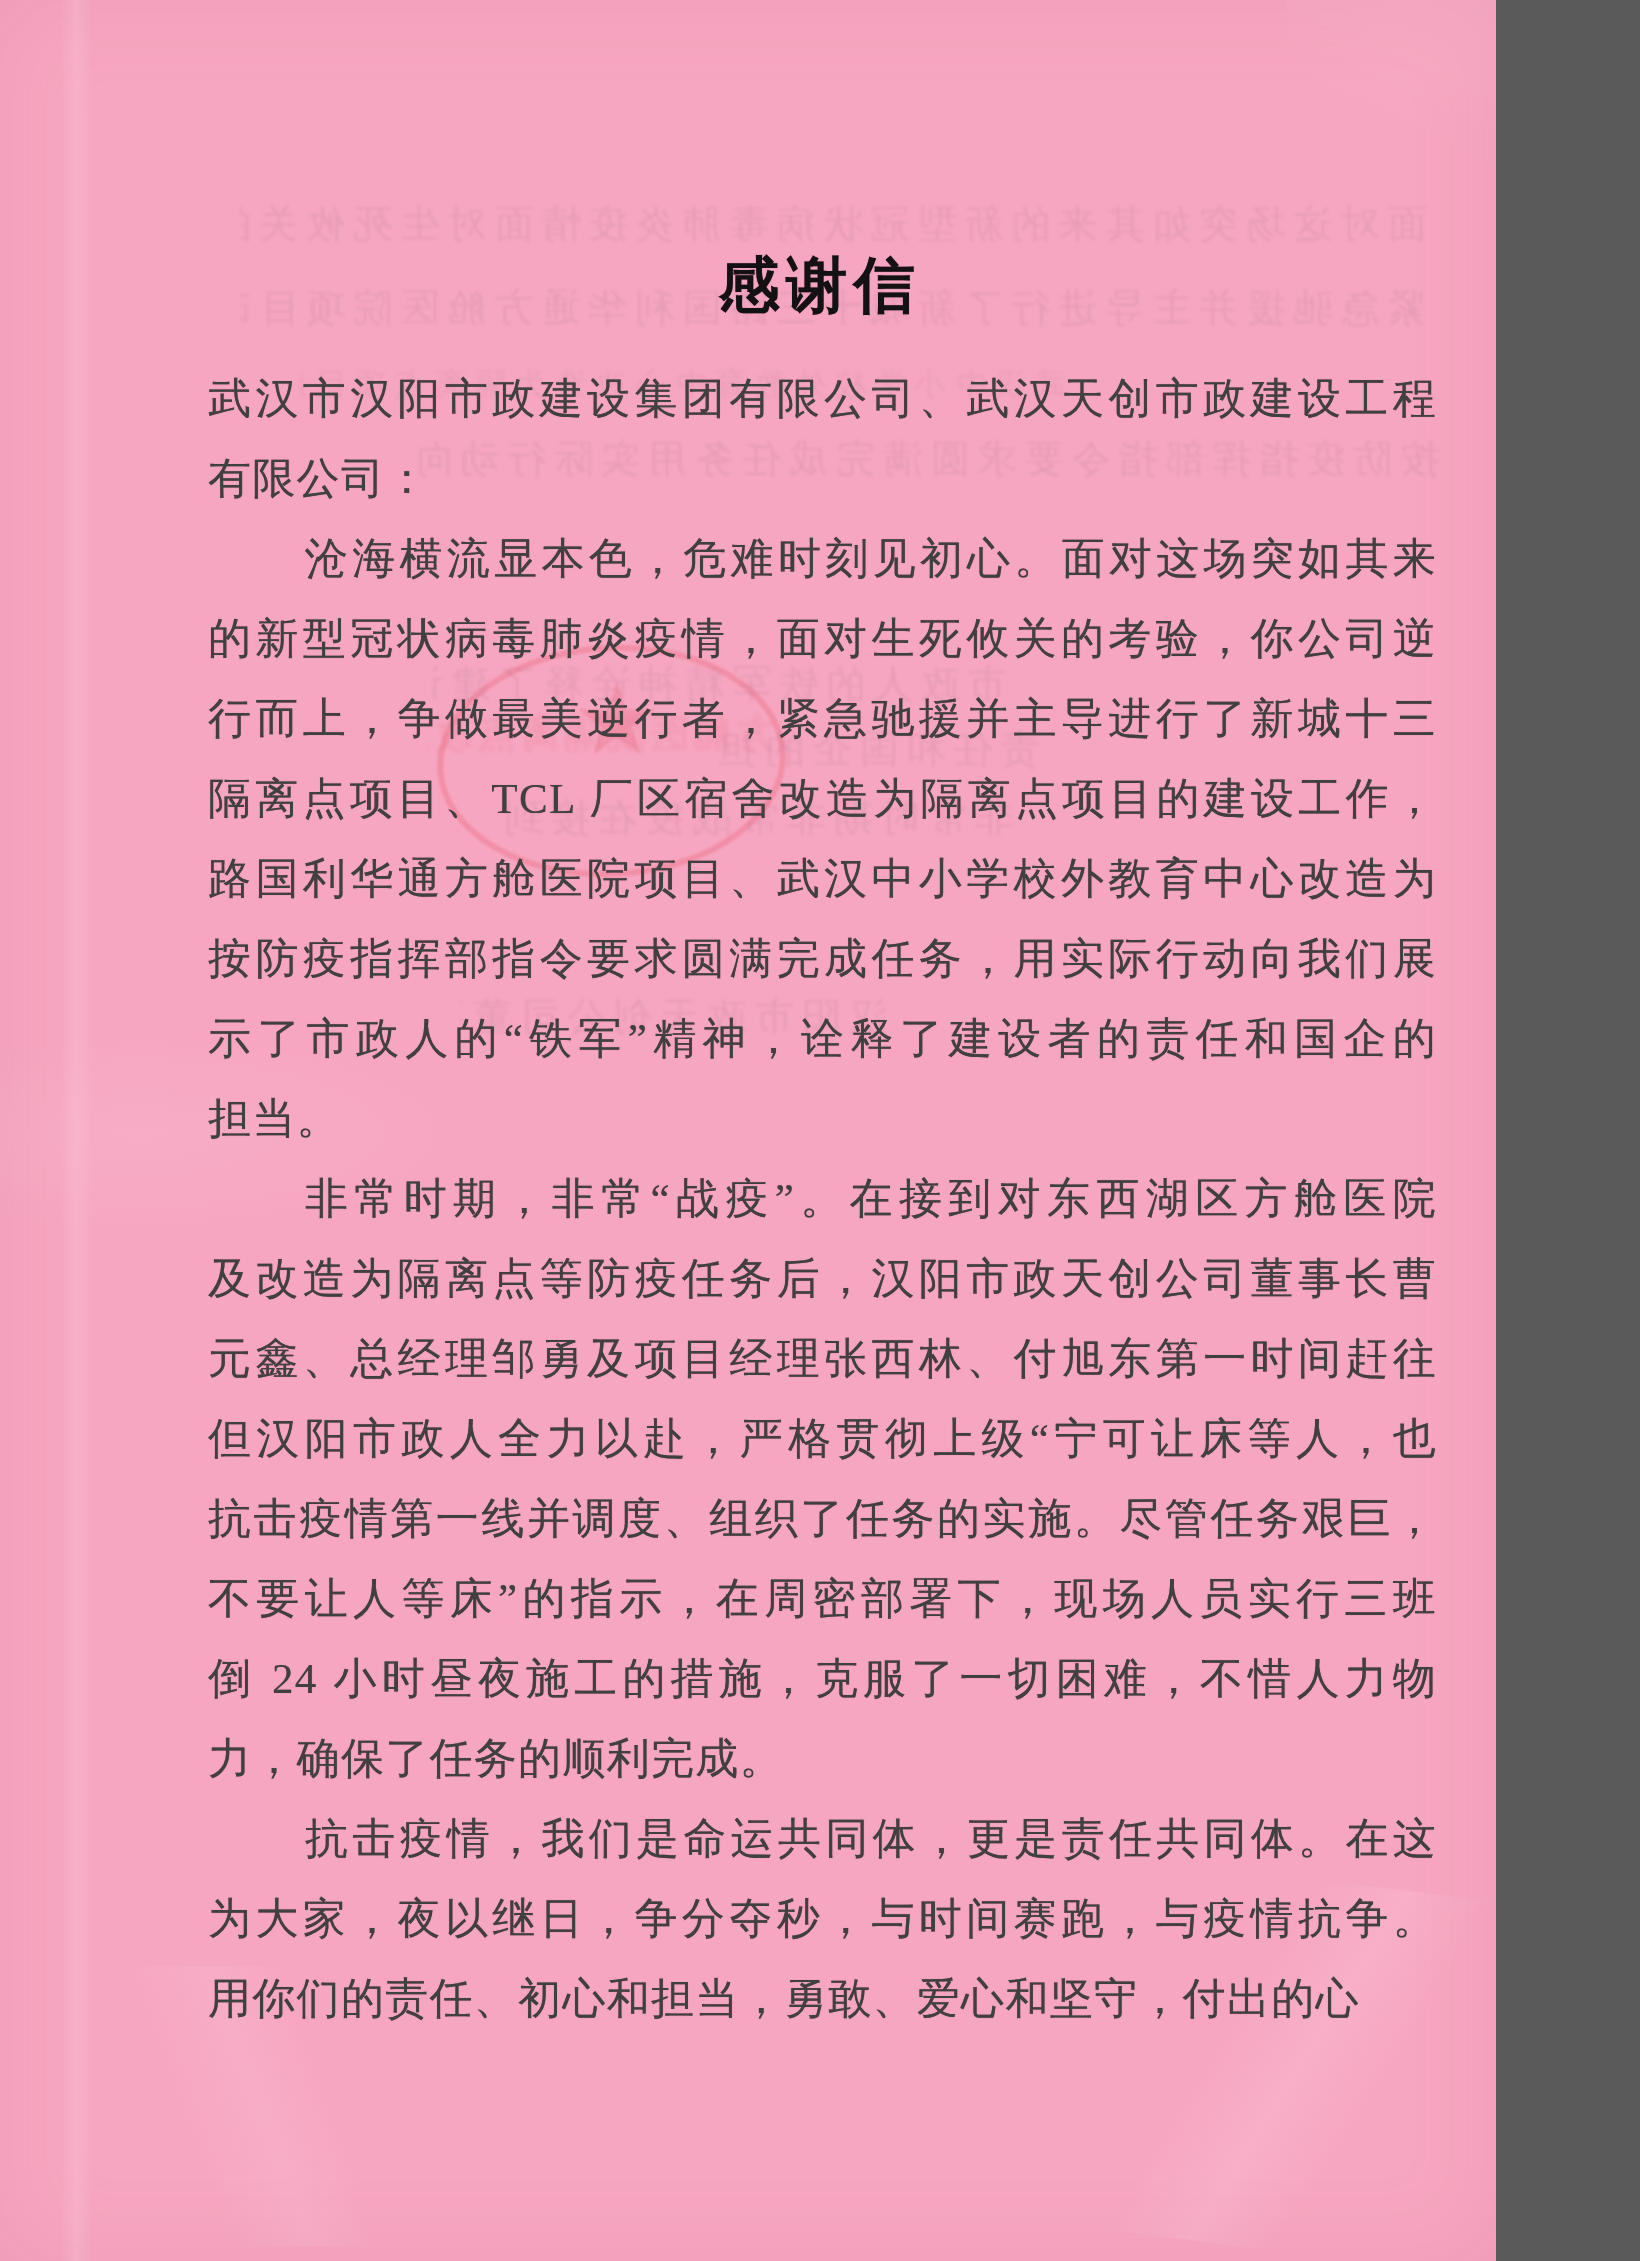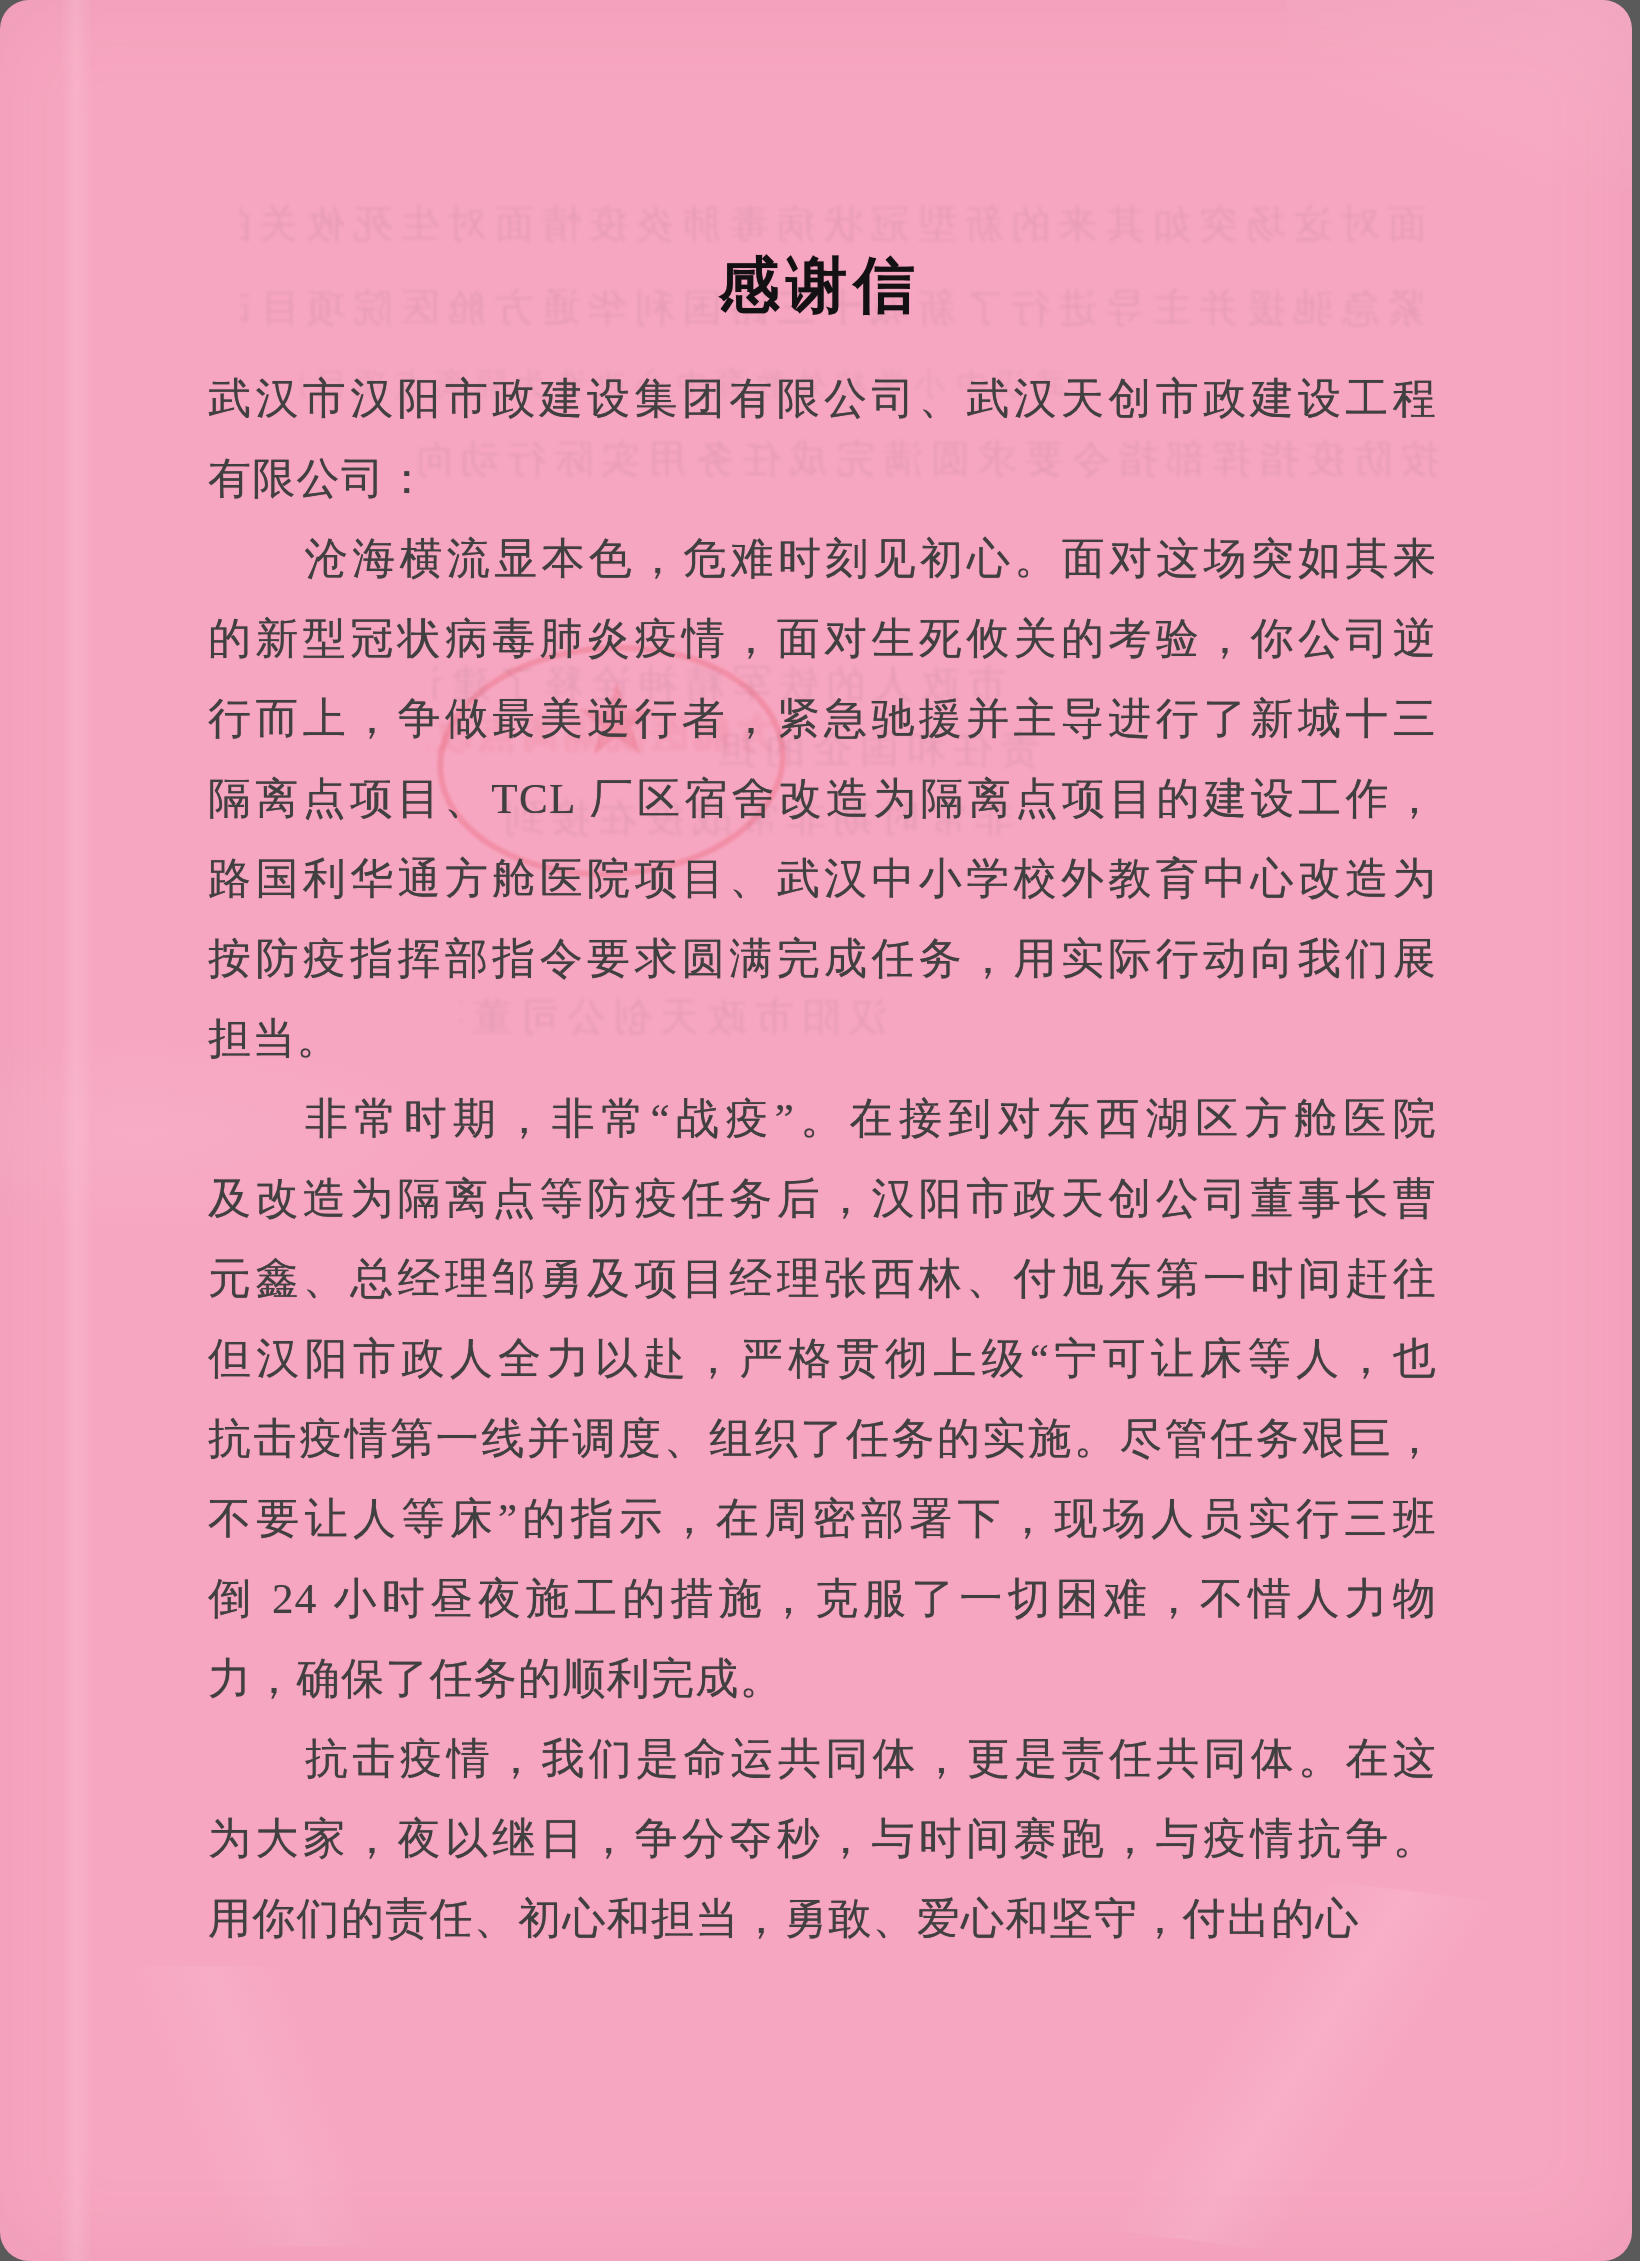--- a/index.html
+++ b/index.html
@@ -1,23 +1,22 @@
 <!DOCTYPE html>
 <html style="font-size:10.7px"><head>
 <meta charset="utf-8">
 <style>
   html,body{margin:0;padding:0;background:#5a5a5a;}
   .page{
     position:relative;
-    width:1632px;height:2261px;
+    width:1496px;height:2261px;
     background:#f7a6c1;
     overflow:hidden;
     font-family:"Liberation Serif","DejaVu Serif",serif;
     box-shadow:inset 0 0 93px rgba(170,70,110,0.10);
-    border-radius:29px;
   }
   
   .crease{position:absolute;pointer-events:none;}
   .crease-v{left:60px;top:0;width:33px;height:2261px;
     background:linear-gradient(90deg,transparent,rgba(255,255,255,.13),transparent);}
   .crease-tr{left:1286px;top:0;width:354px;height:187px;
     background:linear-gradient(205deg,rgba(255,255,255,.09),transparent 70%);}
   .crease-d1{left:833px;top:1879px;width:933px;height:373px;
     background:linear-gradient(115deg,transparent 42%,rgba(255,255,255,.10) 50%,transparent 58%);
     transform:rotate(7deg);}
@@ -123,20 +122,21 @@
 
   <div class="letter-body">
       <div class="line fill">武汉市汉阳市政建设集团有限公司、武汉天创市政建设工程</div>
       <div class="line">有限公司：</div>
       <div class="line indent fill">沧海横流显本色，危难时刻见初心。面对这场突如其来</div>
       <div class="line fill">的新型冠状病毒肺炎疫情，面对生死攸关的考验，你公司逆</div>
       <div class="line fill">行而上，争做最美逆行者，紧急驰援并主导进行了新城十三</div>
       <div class="line fill">隔离点项目、TCL 厂区宿舍改造为隔离点项目的建设工作，</div>
       <div class="line fill">路国利华通方舱医院项目、武汉中小学校外教育中心改造为</div>
       <div class="line fill">按防疫指挥部指令要求圆满完成任务，用实际行动向我们展</div>
+      <div class="line fill">示了市政人的“铁军”精神，诠释了建设者的责任和国企的</div>
       <div class="line">担当。</div>
       <div class="line indent fill">非常时期，非常“战疫”。在接到对东西湖区方舱医院</div>
       <div class="line fill">及改造为隔离点等防疫任务后，汉阳市政天创公司董事长曹</div>
       <div class="line fill">元鑫、总经理邹勇及项目经理张西林、付旭东第一时间赶往</div>
       <div class="line fill">但汉阳市政人全力以赴，严格贯彻上级“宁可让床等人，也</div>
       <div class="line fill">抗击疫情第一线并调度、组织了任务的实施。尽管任务艰巨，</div>
       <div class="line fill">不要让人等床”的指示，在周密部署下，现场人员实行三班</div>
       <div class="line fill">倒 24 小时昼夜施工的措施，克服了一切困难，不惜人力物</div>
       <div class="line">力，确保了任务的顺利完成。</div>
       <div class="line indent fill">抗击疫情，我们是命运共同体，更是责任共同体。在这</div>

